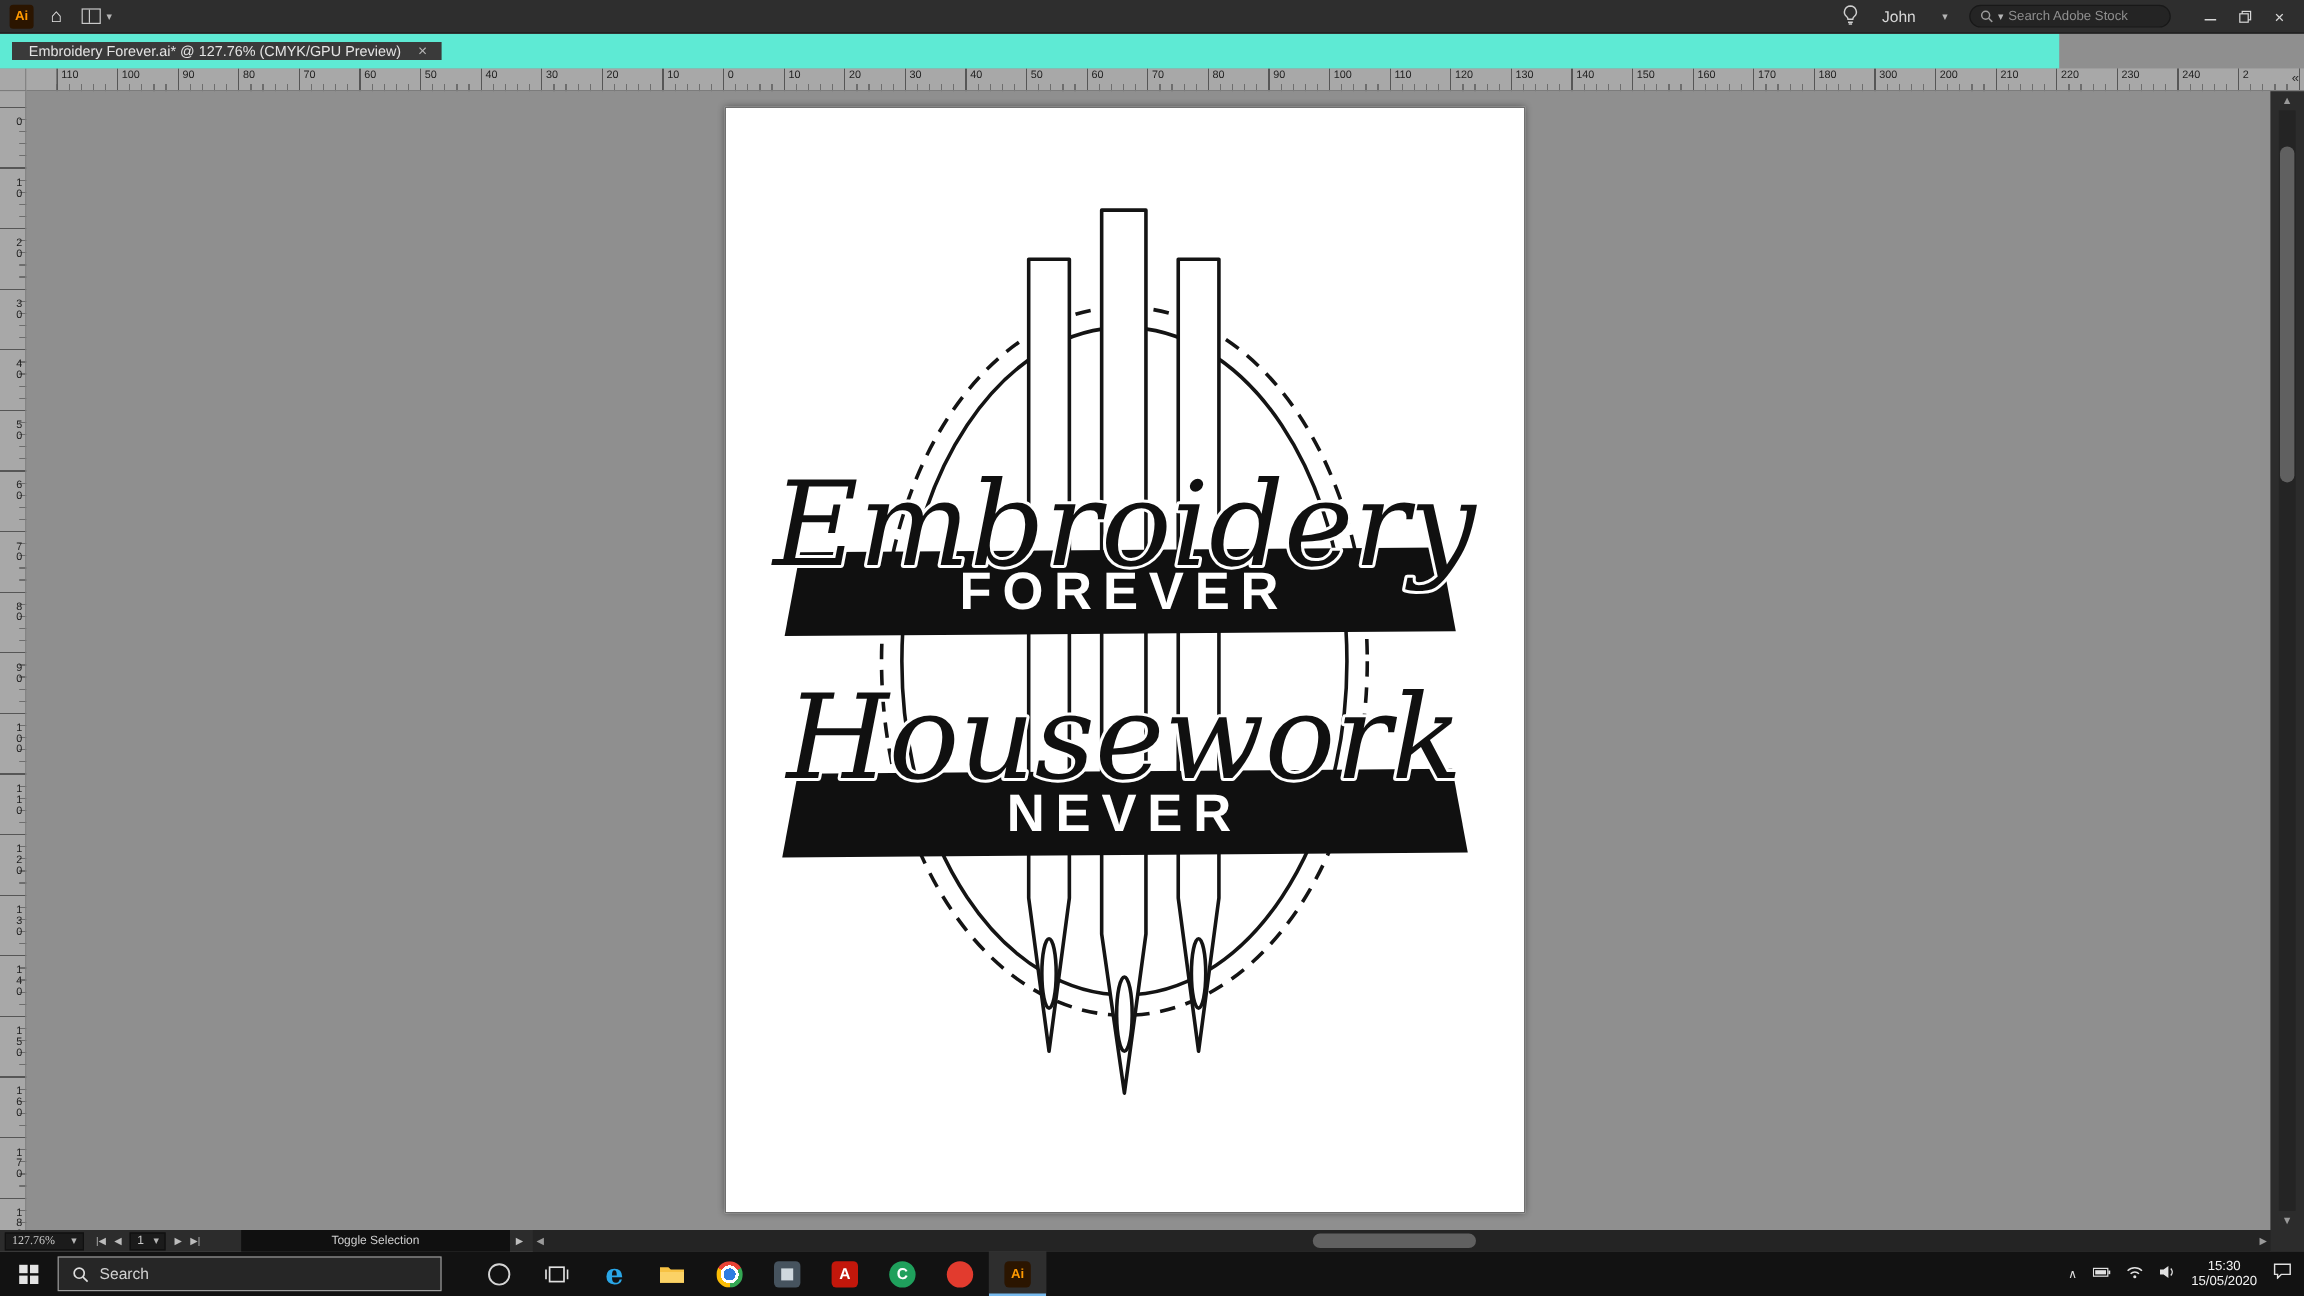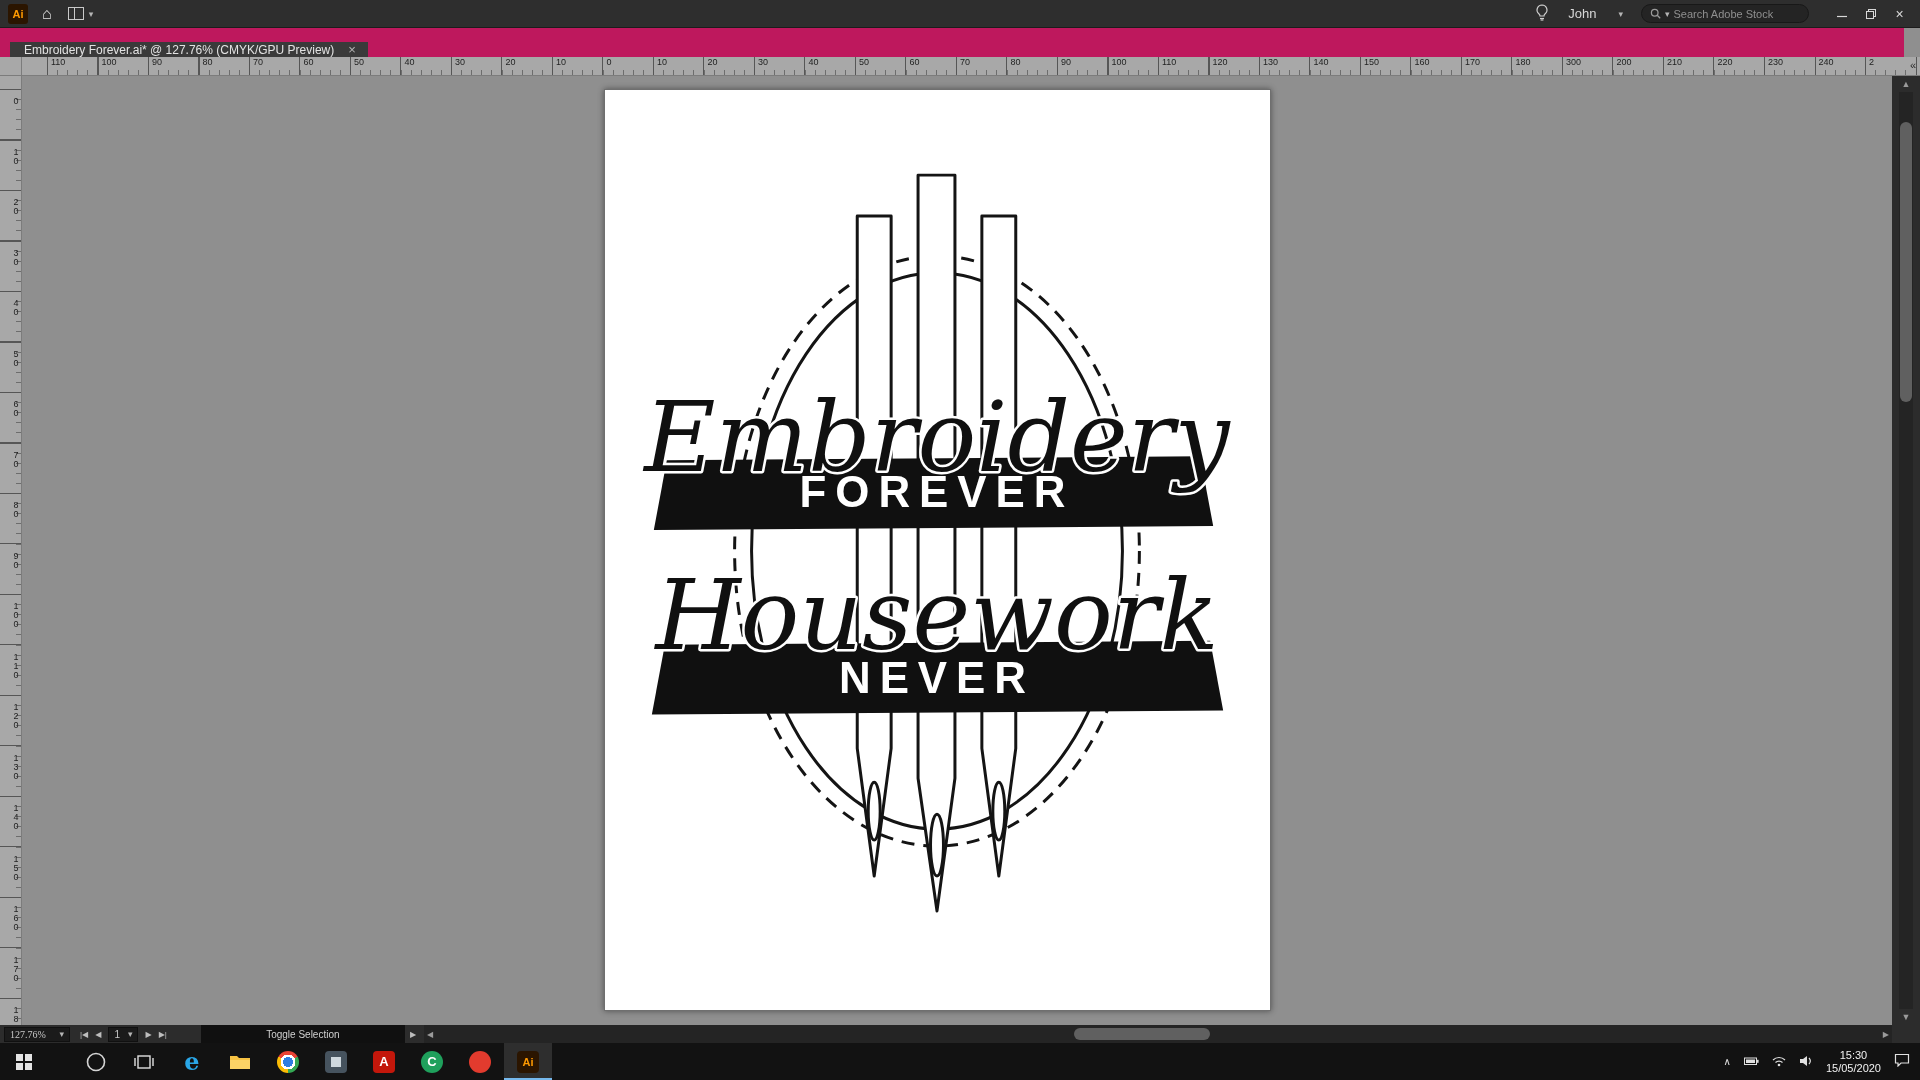--- a/index.html
+++ b/index.html
@@ -26,22 +26,22 @@
   .stock-search { width:168px; height:19px; background:#242424; border:1px solid #181818;
                   border-radius:10px; display:flex; align-items:center; gap:4px; padding:0 8px; }
   .stock-search input { flex:1; min-width:0; background:transparent; border:none; outline:none;
                         color:#cfcfcf; font-size:11px; font-family:inherit; }
   .stock-search input::placeholder { color:#8f8f8f; }
   .win-controls { display:flex; }
   .win-btn { width:29px; height:28px; display:flex; align-items:center; justify-content:center;
              color:#d8d8d8; font-size:14px; }
 
   
-  #tabbar { position:absolute; left:0; top:28px; width:1904px; height:29px; background:#be185d;
-            display:flex; align-items:flex-end; z-index:29; }
+  #tabbar { position:absolute; left:0; top:28px; width:1716px; height:29px; background:#5eead4;
+            display:flex; align-items:center; z-index:29; }
   .doc-tab { margin-left:10px; background:#3a3a3a; color:#e3e3e3; font-size:12px; display:flex;
              align-items:center; padding:0 12px 0 14px; gap:14px; }
   .tab-close { color:#b5b5b5; font-size:13px; }
 
   
   #ruler-corner { position:absolute; left:0; top:57px; width:22px; height:19px; background:#a8a8a8;
                   border-right:1px solid #7c7c7c; border-bottom:1px solid #7c7c7c; z-index:21; }
   #hruler { position:absolute; left:22px; top:57px; width:1898px; height:19px; background:#a8a8a8;
             border-bottom:1px solid #7c7c7c; overflow:hidden; z-index:21;
             background-image:
@@ -91,21 +91,21 @@
 
   
   #statusbar { position:absolute; left:0; top:1025px; width:1920px; height:18px; background:#2c2c2c;
                display:flex; align-items:center; color:#c8c8c8; font-size:10px; z-index:22; }
   .zoom-box { margin-left:4px; background:#1b1b1b; border:1px solid #101010; height:15px; width:66px;
               display:flex; align-items:center; justify-content:space-between; padding:0 5px; flex:none;font-family:Liberation Serif, serif; }
   .ab-nav { display:flex; align-items:center; gap:7px; margin-left:10px; flex:none; }
   .nav-btn { font-size:8px; color:#bdbdbd; }
   .ab-num { background:#1b1b1b; border:1px solid #101010; height:15px; padding:0 5px; display:flex;
             gap:8px; align-items:center; font-size:10px; }
-  .status-seg { margin-left:34px; background:#101010; height:18px; width:204px; display:flex;
+  .status-seg { margin-left:34px; background:#101010; height:18px; width:224px; display:flex;
                 align-items:center; justify-content:center; color:#d0d0d0; flex:none; }
   .seg-arrow { margin-left:5px; font-size:8px; color:#bdbdbd; flex:none; }
   .hscroll { flex:1; margin-left:8px; height:18px; background:#242424; position:relative; }
   .hs-left { position:absolute; left:3px; top:5px; font-size:8px; color:#9a9a9a; }
   .hs-right { position:absolute; right:3px; top:5px; font-size:8px; color:#9a9a9a; }
   .hthumb { position:absolute; left:650px; top:3px; width:136px; height:12px; background:#606060;
             border-radius:6px; }
   .sb-corner { width:28px; height:18px; background:#2c2c2c; flex:none; }
 
   
@@ -330,20 +330,27 @@
 
   <div id="taskbar">
     <div class="start-btn">
       <span class="win-logo">
           <span></span>
           <span></span>
           <span></span>
           <span></span>
         </span>
     </div>
+    <div class="tb-search">
+      <svg width="14" height="14" viewBox="0 0 14 14">
+          <circle cx="6" cy="6" r="4.2" fill="none" stroke="#dedede" stroke-width="1.4"></circle>
+          <line x1="9.2" y1="9.2" x2="13" y2="13" stroke="#dedede" stroke-width="1.4"></line>
+        </svg>
+      <input placeholder="Search" style="">
+    </div>
     <div class="task-btns">
       <div class="task-btn">
         <svg width="22" height="22">
             <circle cx="11" cy="11" r="8.5" fill="none" stroke="#d4d4d4" stroke-width="1.6"></circle>
           </svg>
       </div>
       <div class="task-btn">
         <svg width="20" height="16" viewBox="0 0 20 16">
             <rect x="4" y="2" width="12" height="12" fill="none" stroke="#e0e0e0" stroke-width="1.4"></rect>
             <path d="M1 4v8M19 4v8" stroke="#e0e0e0" stroke-width="1.4" fill="none"></path>

